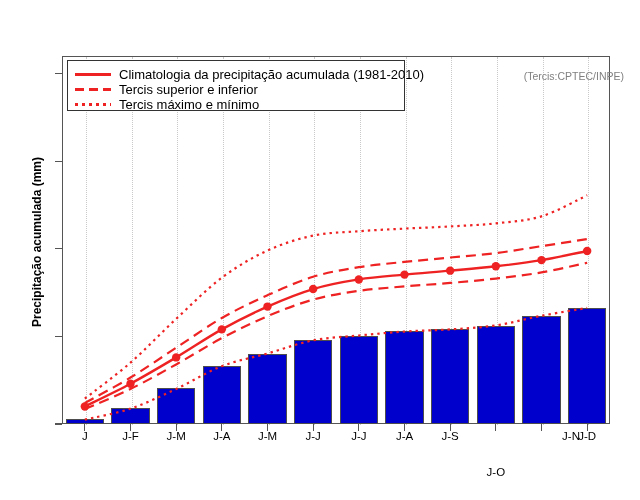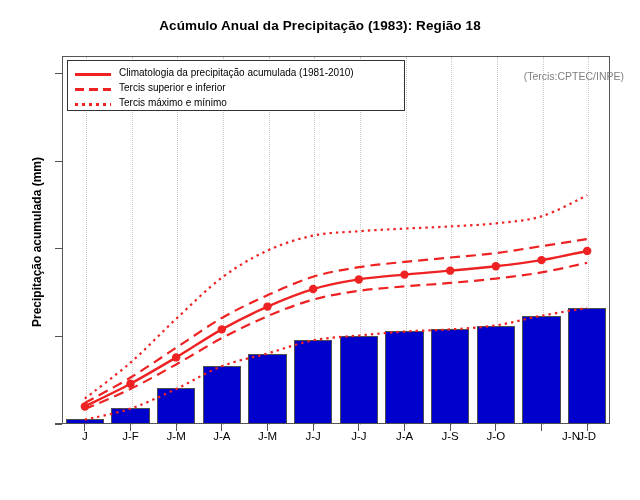--- a/index.html
+++ b/index.html
@@ -110,21 +110,21 @@
   }
   .legend-row {
     position: absolute;
     left: 7px;
     height: 15px;
   }
   .legend-label {
     position: absolute;
     left: 44px;
     top: 0px;
-    font-size: 10px;
+    font-size: 13px;
     color: #000;
     white-space: nowrap;
   }
   .legend-swatch {
     position: absolute;
     left: 0px;
     top: 6px;
     width: 36px;
     height: 3px;
   }
@@ -151,21 +151,20 @@
     width: 640px;
     height: 500px;
     pointer-events: none;
   }
 </style>
 </head>
 <body>
 
 <div id="chart-root">
 
-  <div class="chart-title">Acúmulo Anual da Precipitação (1983): Região 18</div>
 
   <div class="y-axis-title">Precipitação acumulada (mm)</div>
 
   <div class="plot-frame" id="plot-frame">
       <div class="gridline-v" style="left: 22.8333px;"></div>
       <div class="gridline-v" style="left: 68.5px;"></div>
       <div class="gridline-v" style="left: 114.167px;"></div>
       <div class="gridline-v" style="left: 159.833px;"></div>
       <div class="gridline-v" style="left: 205.5px;"></div>
       <div class="gridline-v" style="left: 251.167px;"></div>
@@ -197,21 +196,21 @@
       <div class="x-tick-label" style="left: 237.5px;">J-M</div>
       <div class="x-tick-mark" style="left: 312.517px;"></div>
       <div class="x-tick-label" style="left: 283.167px;">J-J</div>
       <div class="x-tick-mark" style="left: 358.183px;"></div>
       <div class="x-tick-label" style="left: 328.833px;">J-J</div>
       <div class="x-tick-mark" style="left: 403.85px;"></div>
       <div class="x-tick-label" style="left: 374.5px;">J-A</div>
       <div class="x-tick-mark" style="left: 449.517px;"></div>
       <div class="x-tick-label" style="left: 420.167px;">J-S</div>
       <div class="x-tick-mark" style="left: 495.183px;"></div>
-      <div class="x-tick-label" style="left: 465.833px;">J-O</div>
+      <div class="x-tick-label" style="left: 465.833px; margin-top: 36px;">J-O</div>
       <div class="x-tick-mark" style="left: 540.85px;"></div>
       <div class="x-tick-label" style="left: 541px;">J-N</div>
       <div class="x-tick-mark" style="left: 586.517px;"></div>
       <div class="x-tick-label" style="left: 557.167px;">J-D</div>
     </div>
   <div id="bars-layer">
       <div class="bar" style="left: 65.6533px; top: 418.743px; width: 38.36px; height: 5.25714px; background: rgb(0, 0, 204); border-color: rgb(77, 77, 77);"></div>
       <div class="bar" style="left: 111.32px; top: 408.229px; width: 38.36px; height: 15.7714px; background: rgb(0, 0, 204); border-color: rgb(77, 77, 77);"></div>
       <div class="bar" style="left: 156.987px; top: 388.076px; width: 38.36px; height: 35.9238px; background: rgb(0, 0, 204); border-color: rgb(77, 77, 77);"></div>
       <div class="bar" style="left: 202.653px; top: 366.171px; width: 38.36px; height: 57.8286px; background: rgb(0, 0, 204); border-color: rgb(77, 77, 77);"></div>

